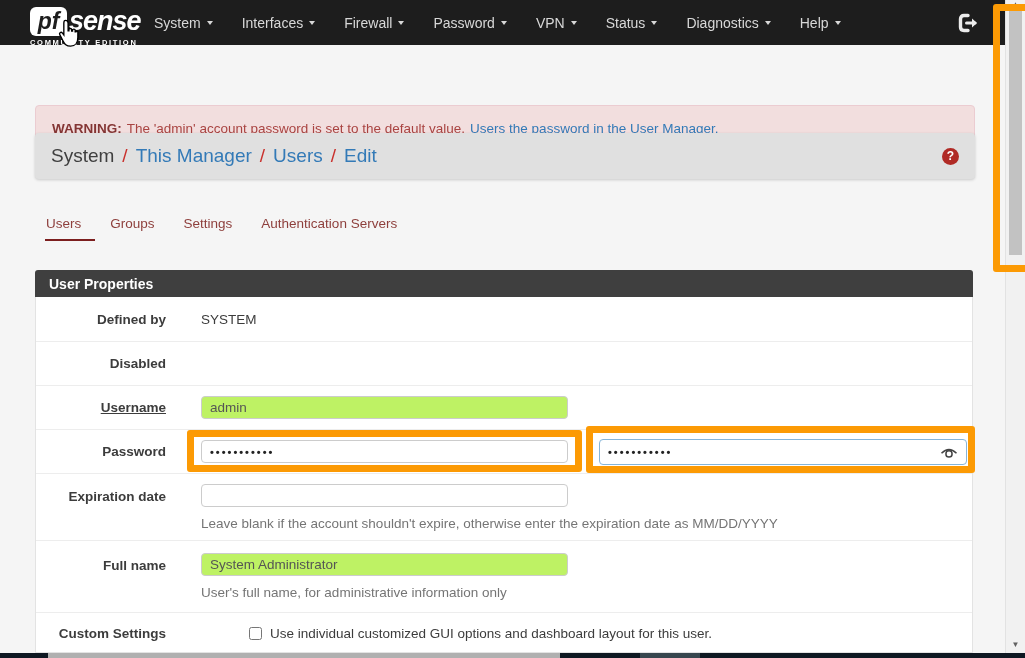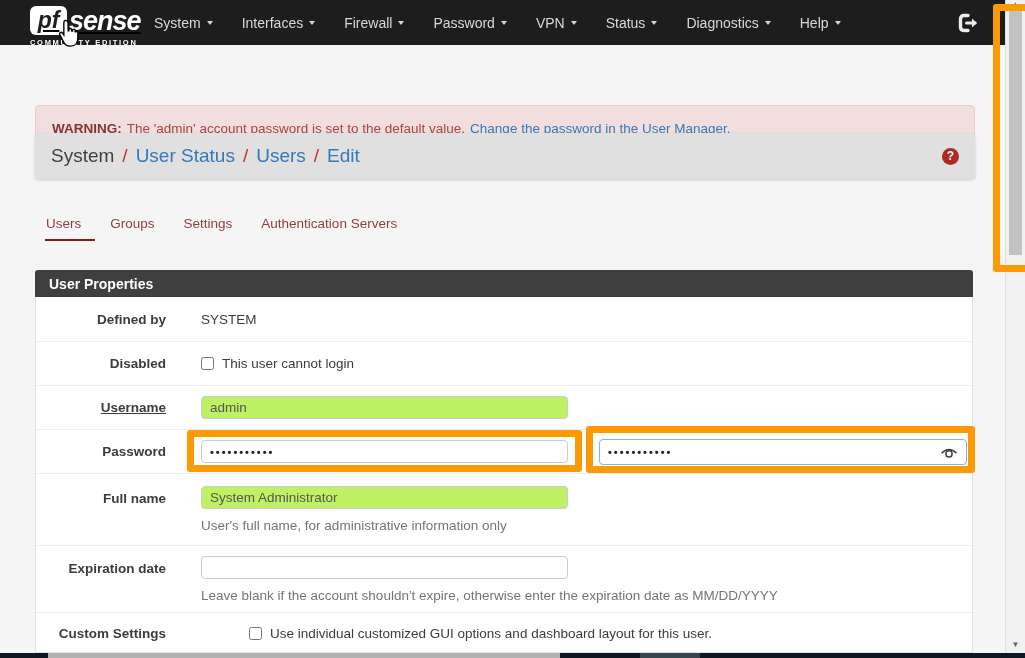--- a/index.html
+++ b/index.html
@@ -2,21 +2,21 @@
 <html><head>
 <meta charset="utf-8">
 <style>
   * { margin:0; padding:0; }
   html,body { width:1025px; height:658px; overflow:hidden; }
   body { position:relative; background:#f5f5f5; font-family:"Liberation Sans", sans-serif; }
 
   
   .navbar { position:absolute; left:0; top:0; width:1006px; height:45px; background:#1d1d1d; z-index:5; }
   .logo { position:absolute; left:30px; top:6px; cursor:pointer; }
-  .logo-row { display:flex; align-items:flex-start;text-decoration:underline; }
+  .logo-row { display:flex; align-items:center; }
   .logo-tile { width:37px; height:29px; background:#ffffff; border-radius:6px; color:#1d1d1d;
                font-weight:bold; font-style:italic; font-size:23px; display:flex; align-items:center; justify-content:center; }
   .logo-sense { color:#ffffff; font-size:27px; font-weight:bold; font-style:italic; letter-spacing:-1px; margin-left:2px; }
   .logo-tagline { color:#ffffff; font-size:7.5px; font-weight:bold; letter-spacing:1.7px; margin-top:1px; }
   .menu { position:absolute; left:154px; top:0; height:45px; display:flex; align-items:center; gap:29px; }
   .menu-item { color:#d8d8d8; font-size:14px; display:flex; align-items:center; gap:6px; cursor:pointer; white-space:nowrap; }
   .caret { width:0; height:0; border-left:3.5px solid transparent; border-right:3.5px solid transparent; border-top:4px solid #d8d8d8; }
   .logout-btn { position:absolute; right:26px; top:12px; cursor:pointer; }
 
   
@@ -141,27 +141,27 @@
       <path d="M12 3.5 H8 Q4.5 3.5 4.5 7 V15 Q4.5 18.5 8 18.5 H12" fill="none" stroke="#ececec" stroke-width="3.4" stroke-linecap="round"></path>
       <path d="M10.5 11 H19" stroke="#ececec" stroke-width="3" fill="none" stroke-linecap="round"></path>
       <path d="M16 6.5 L21 11 L16 15.5 Z" fill="#ececec"></path>
     </svg>
   </div>
 </div>
 
 <div class="warning">
   <b>WARNING:</b>
   <span>The 'admin' account password is set to the default value.</span>
-  <a>Change the password in the User Manager.</a>
+  <a>Users the password in the User Manager.</a>
 </div>
 
 <div class="breadcrumb">
   <span>System</span>
   <span class="bc-sep">/</span>
-  <span class="bc-link">User Status</span>
+  <span class="bc-link">This Manager</span>
   <span class="bc-sep">/</span>
   <span class="bc-link">Users</span>
   <span class="bc-sep">/</span>
   <span class="bc-link">Edit</span>
   <div class="help-badge">?</div>
 </div>
 
 <div class="tabs">
   <div class="tab active">Users</div>
   <div class="tab">Groups</div>
@@ -173,26 +173,20 @@
   <div class="panel-header">User Properties</div>
   <div class="panel-body">
 
     <div class="row center" style="height:45px;">
       <div class="row-label">Defined by</div>
       <div class="row-content">SYSTEM</div>
     </div>
 
     <div class="row center" style="height:44px;">
       <div class="row-label">Disabled</div>
-      <div class="row-content">
-        <div class="chk-line">
-          <input type="checkbox" class="chk" style="">
-          <span>This user cannot login</span>
-        </div>
-      </div>
     </div>
 
     <div class="row center" style="height:44px;">
       <div class="row-label underlined">Username</div>
       <div class="row-content">
         <input type="text" class="tb" disabled="" value="admin" style="">
       </div>
     </div>
 
     <div class="row center" style="height:44px;">
@@ -204,33 +198,33 @@
           <span class="eye">
             <svg width="20" height="15" viewBox="0 0 24 17">
               <path d="M3 9.5 Q12 0.5 21 9.5" fill="none" stroke="#444" stroke-width="1.8"></path>
               <circle cx="12" cy="10.2" r="3.7" fill="none" stroke="#444" stroke-width="1.8"></circle>
             </svg>
           </span>
         </div>
       </div>
     </div>
 
+    <div class="row stacked" style="height:67px; padding-top:10px;">
+      <div class="row-label">Expiration date</div>
+      <div class="row-content">
+        <input type="text" class="tb" value="" style="">
+        <div class="help-text">Leave blank if the account shouldn't expire, otherwise enter the expiration date as MM/DD/YYYY</div>
+      </div>
+    </div>
+
     <div class="row stacked" style="height:72px; padding-top:12px;">
       <div class="row-label">Full name</div>
       <div class="row-content">
         <input type="text" class="tb" disabled="" value="System Administrator" style="">
         <div class="help-text">User's full name, for administrative information only</div>
-      </div>
-    </div>
-
-    <div class="row stacked" style="height:67px; padding-top:10px;">
-      <div class="row-label">Expiration date</div>
-      <div class="row-content">
-        <input type="text" class="tb" value="" style="">
-        <div class="help-text">Leave blank if the account shouldn't expire, otherwise enter the expiration date as MM/DD/YYYY</div>
       </div>
     </div>
 
     <div class="row" style="height:40px; padding-top:13px; border-bottom:none;gap:48px;">
       <div class="row-label">Custom Settings</div>
       <div class="row-content">
         <div class="chk-line">
           <input type="checkbox" class="chk" style="">
           <span>Use individual customized GUI options and dashboard layout for this user.</span>
         </div>

